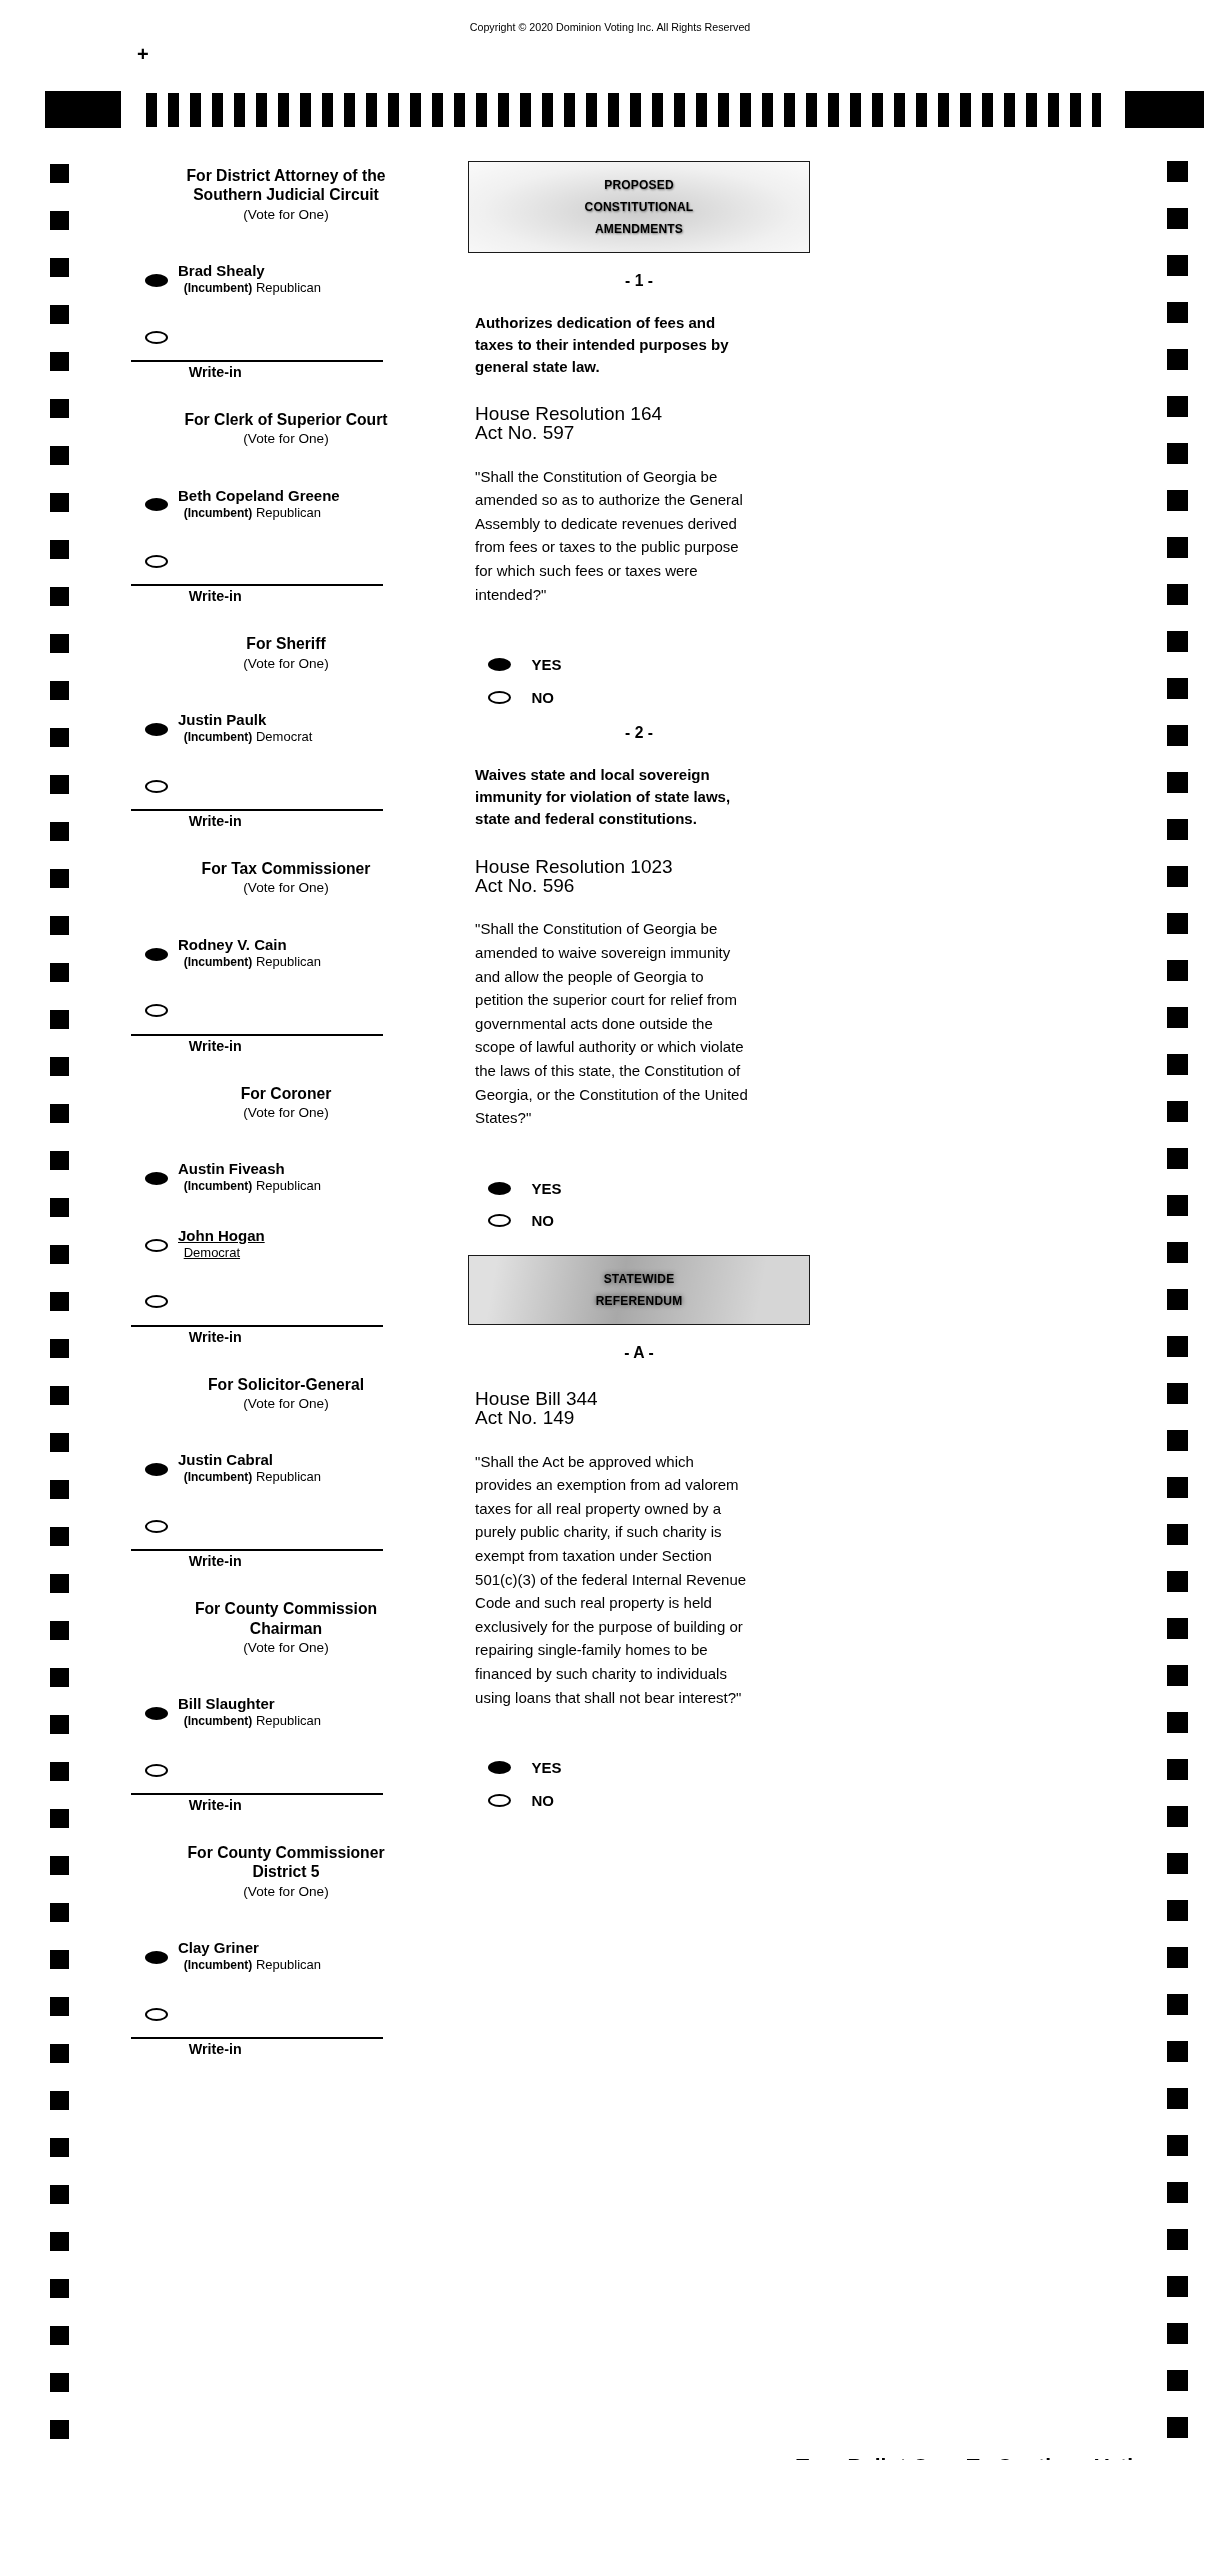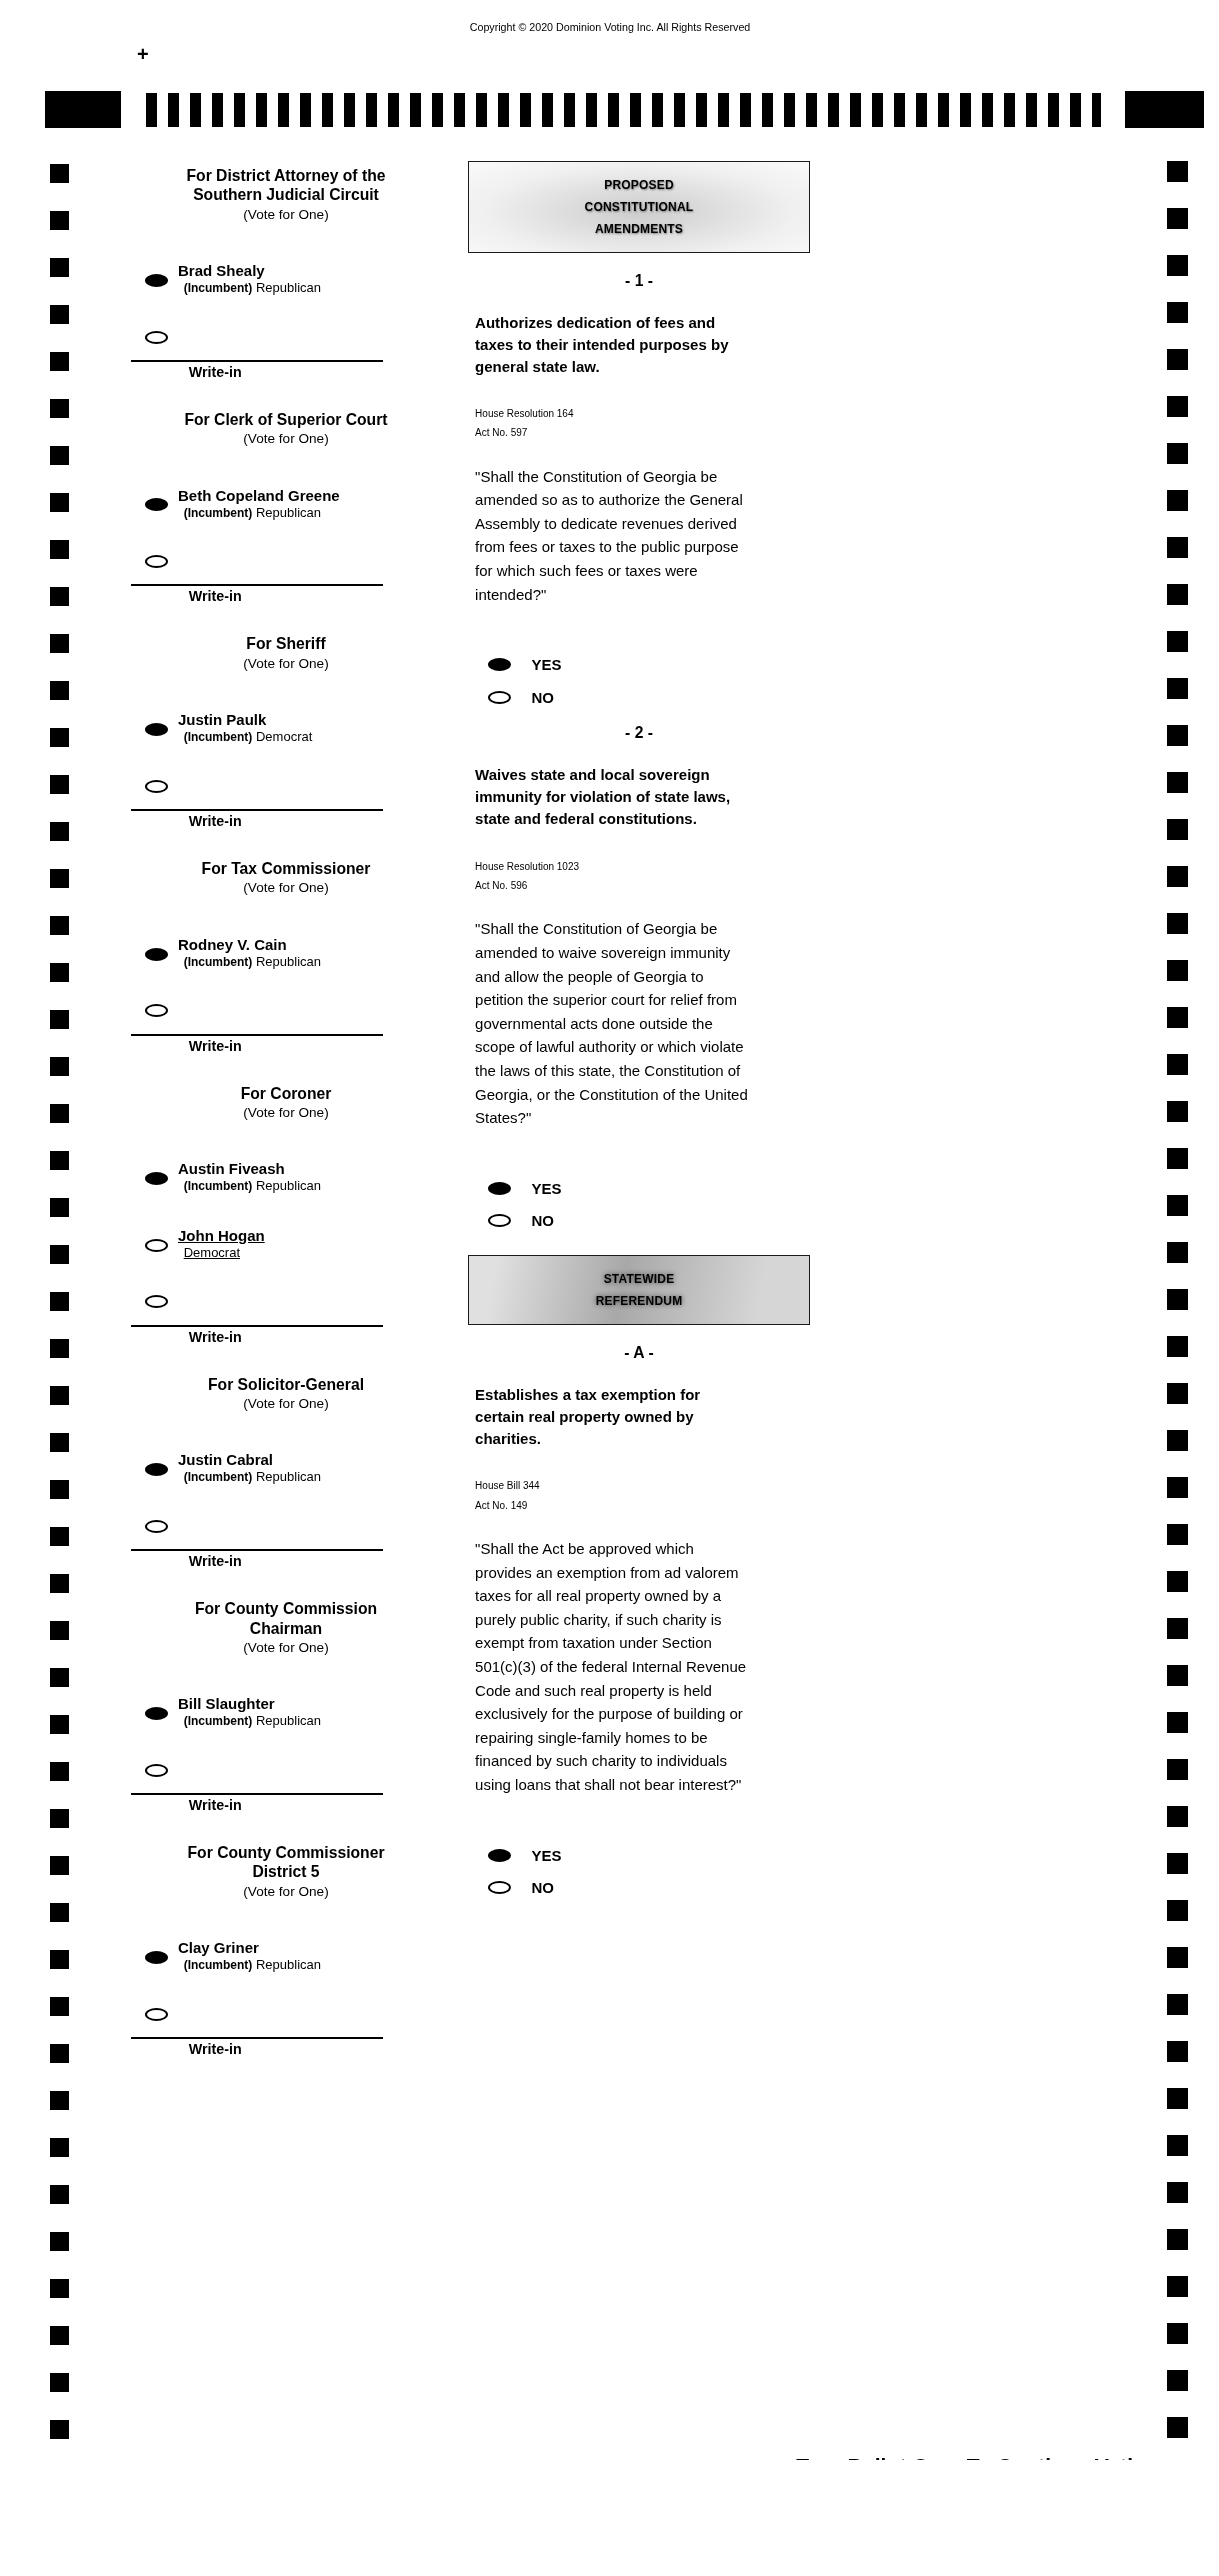--- a/index.html
+++ b/index.html
@@ -51,21 +51,21 @@
   
   .m-header{border:1.4px solid #1a1a1a;text-align:center;font-weight:bold;font-size:12px;
     line-height:22px;padding:12px 2.9px;white-space:pre-line;letter-spacing:0.2px;
     background:radial-gradient(ellipse at 50% 55%,rgba(0,0,0,0.20),rgba(0,0,0,0.06) 65%,rgba(0,0,0,0.02));
     text-shadow:0.7px 0.7px 2.1px rgba(0,0,0,0.45);}
   .m-header.smudged{margin-top:26px;
     background:linear-gradient(100deg,rgba(0,0,0,0.12) 8%,rgba(0,0,0,0.34) 45%,rgba(0,0,0,0.16) 85%);
     text-shadow:0 0 5px rgba(0,0,0,0.65);}
   .m-num{text-align:center;font-weight:bold;font-size:15.7px;margin-top:18.6px;line-height:18.6px;}
   .m-summary{font-weight:bold;font-size:15px;line-height:22px;margin:21.4px 0 0 7.1px;white-space:pre-line;}
-  .m-cite{font-size:10px;line-height:19.3px;margin:26.4px 0 0 7.1px;white-space:pre-line;}
+  .m-cite{font-size:19px;line-height:19.3px;margin:26.4px 0 0 7.1px;white-space:pre-line;}
   .m-question{font-size:15px;line-height:23.6px;margin:22px 0 0 7.1px;white-space:pre-line;}
   .choice{display:flex;align-items:center;margin:15.7px 0 0 20px;gap:9px;}
   .choice.first{margin-top:50px;}
   .choice-label{font-weight:bold;font-size:15px;margin-left:11.4px;}
 </style>
 </head>
 <body>
 
 <div class="sheet">
 
@@ -280,23 +280,20 @@
         <span class="oval"></span>
         <span class="choice-label">NO</span>
       </div>
     </section>
 
     <div class="m-header smudged">STATEWIDE
 REFERENDUM</div>
 
     <section class="measure">
       <div class="m-num">- A -</div>
-      <p class="m-summary">Establishes a tax exemption for
-certain real property owned by
-charities.</p>
       <p class="m-cite">House Bill 344
 Act No. 149</p>
       <p class="m-question">"Shall the Act be approved which
 provides an exemption from ad valorem
 taxes for all real property owned by a
 purely public charity, if such charity is
 exempt from taxation under Section
 501(c)(3) of the federal Internal Revenue
 Code and such real property is held
 exclusively for the purpose of building or

